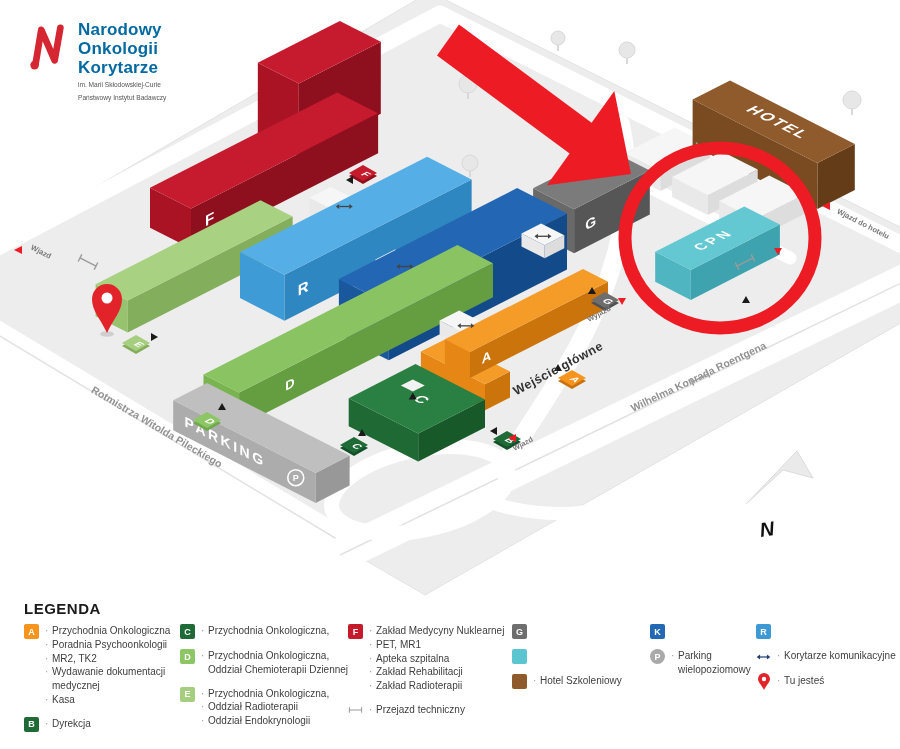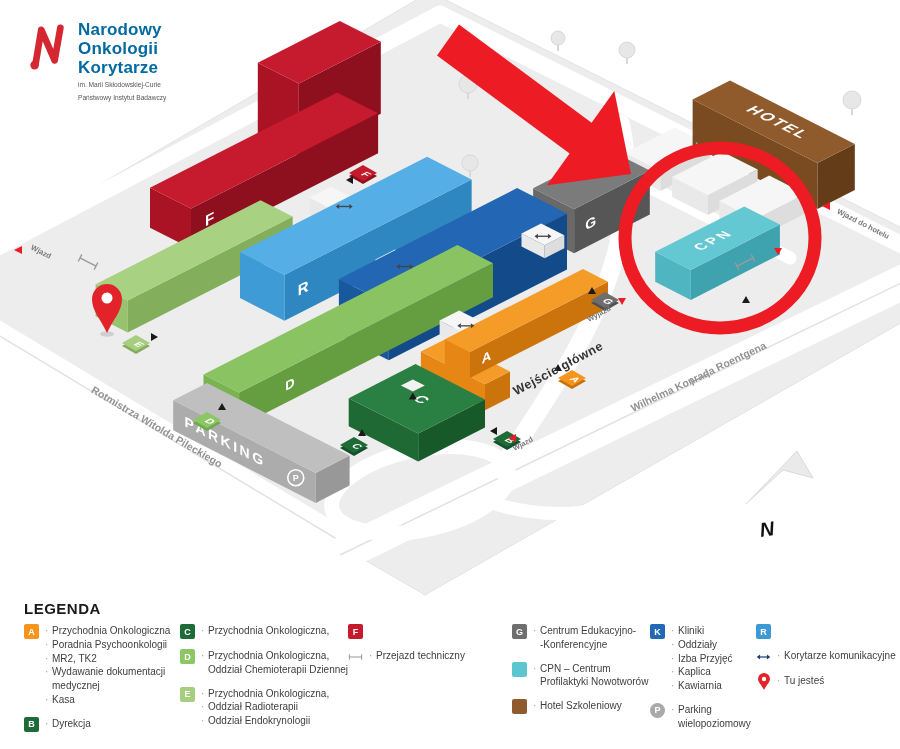--- a/index.html
+++ b/index.html
@@ -340,66 +340,58 @@
             <div class="llines">
               <div class="lline"><span class="dot">·</span>Przychodnia Onkologiczna,</div>
               <div class="lline"><span class="dot">·</span>Oddział Radioterapii</div>
               <div class="lline"><span class="dot">·</span>Oddział Endokrynologii</div>
             </div>
           </div>
         </div>
         <div class="lcol" style="left: 348px;">
           <div class="lentry">
             <div class="licon" style="background: rgb(196, 26, 44);">F</div>
+            <div class="llines">
+              <div class="lline"><span class="dot">·</span>Zakład Medycyny Nuklearnej</div>
+              <div class="lline"><span class="dot">·</span>PET, MR1</div>
+              <div class="lline"><span class="dot">·</span>Apteka szpitalna</div>
+              <div class="lline"><span class="dot">·</span>Zakład Rehabilitacji</div>
+              <div class="lline"><span class="dot">·</span>Zakład Radioterapii</div>
+            </div>
           </div>
           <div class="lentry">
             <div class="licon bare">
               <svg width="22" height="12" viewBox="0 0 22 12">
                 <line x1="2" y1="6" x2="20" y2="6" stroke="#8A8A8A" stroke-width="1.3"></line>
                 <line x1="2" y1="2" x2="2" y2="10" stroke="#8A8A8A" stroke-width="1.3"></line>
                 <line x1="20" y1="2" x2="20" y2="10" stroke="#8A8A8A" stroke-width="1.3"></line>
               </svg>
             </div>
             <div class="llines">
               <div class="lline"><span class="dot">·</span>Przejazd techniczny</div>
             </div>
           </div>
         </div>
         <div class="lcol" style="left: 512px;">
           <div class="lentry">
             <div class="licon" style="background: rgb(110, 110, 110);">G</div>
-            <div class="llines">
-              <div class="lline"><span class="dot">·</span>Centrum Edukacyjno-</div>
-              <div class="lline"><span class="dot"></span>-Konferencyjne</div>
-            </div>
           </div>
           <div class="lentry">
             <div class="licon" style="background: rgb(91, 198, 208);"></div>
-            <div class="llines">
-              <div class="lline"><span class="dot">·</span>CPN – Centrum</div>
-              <div class="lline"><span class="dot"></span>Profilaktyki Nowotworów</div>
-            </div>
           </div>
           <div class="lentry">
             <div class="licon" style="background: rgb(143, 91, 44);"></div>
             <div class="llines">
               <div class="lline"><span class="dot">·</span>Hotel Szkoleniowy</div>
             </div>
           </div>
         </div>
         <div class="lcol" style="left: 650px;">
           <div class="lentry">
             <div class="licon" style="background: rgb(35, 104, 181);">K</div>
-            <div class="llines">
-              <div class="lline"><span class="dot">·</span>Kliniki</div>
-              <div class="lline"><span class="dot">·</span>Oddziały</div>
-              <div class="lline"><span class="dot">·</span>Izba Przyjęć</div>
-              <div class="lline"><span class="dot">·</span>Kaplica</div>
-              <div class="lline"><span class="dot">·</span>Kawiarnia</div>
-            </div>
           </div>
           <div class="lentry">
             <div class="licon circle" style="background: rgb(169, 169, 169);">P</div>
             <div class="llines">
               <div class="lline"><span class="dot">·</span>Parking</div>
               <div class="lline"><span class="dot"></span>wielopoziomowy</div>
             </div>
           </div>
         </div>
         <div class="lcol" style="left: 756px;">

